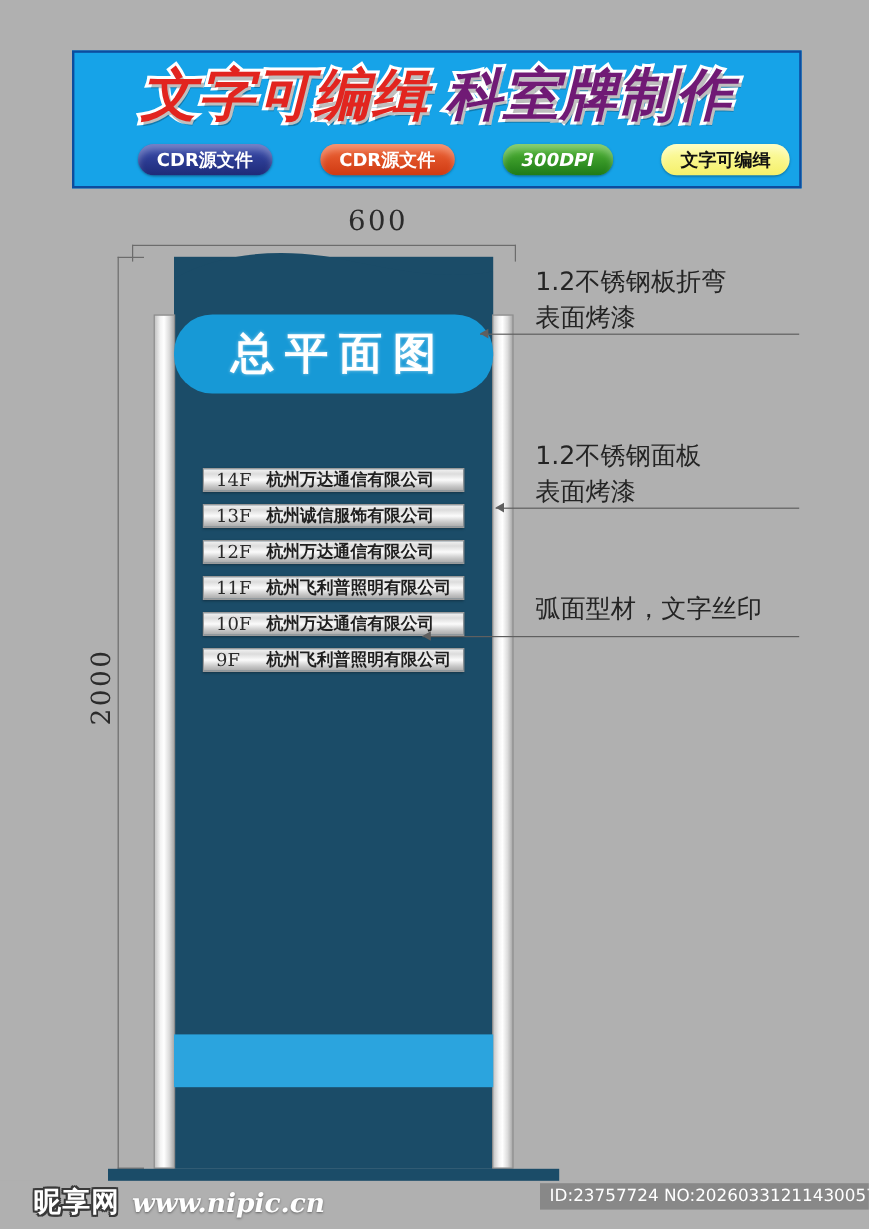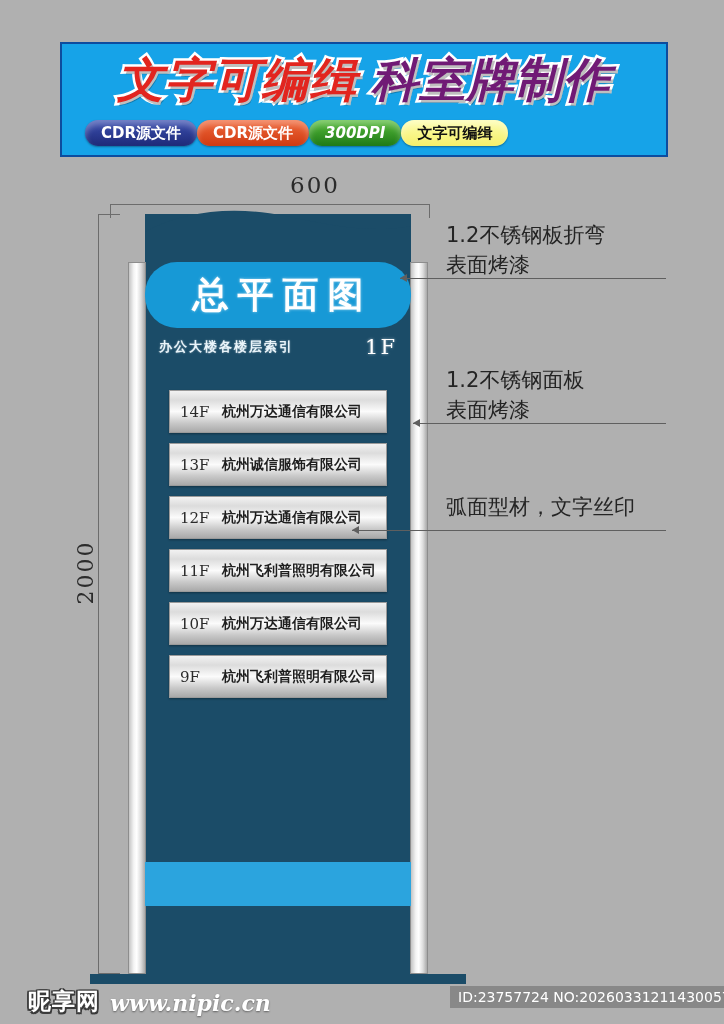--- a/index.html
+++ b/index.html
@@ -38,22 +38,22 @@
   .t-pink{
     color:#701a75;
     -webkit-text-stroke:5px #ffffff;
     paint-order:stroke fill;
     text-shadow:2px 3px 0 rgba(0,0,0,.25);
     font-style:italic;
     margin-left:14px;
   }
   .pills{
     position:absolute;left:0;top:76px;width:100%;
-    display:flex;justify-content:flex-start;align-items:center;
-    padding:0 23px;box-sizing:border-box;
+    display:flex;justify-content:flex-end;align-items:center;
+    padding:0 8px;box-sizing:border-box;gap:40px;
   }
   .pill{
     height:26px;line-height:26px;
     border-radius:14px;
     font-size:15px;font-weight:bold;
     color:#ffffff;
     text-align:center;
     padding:0 16px;
     white-space:nowrap;
     box-shadow:inset 0 5px 6px rgba(255,255,255,.30), 0 1px 2px rgba(0,0,0,.35);
@@ -150,21 +150,21 @@
     font-family:"DejaVu Serif","Liberation Serif",serif;
     letter-spacing:2px;
     text-shadow:0 0 3px rgba(255,255,255,.6);
   }
 
   
   .plates{
     position:absolute;left:41px;top:176px;width:218px;
   }
   .plate{
-    height:43px;margin-bottom:10px;
+    height:20px;margin-bottom:10px;
     background:linear-gradient(180deg,#f2f2f2 0%,#dcdcdc 22%,#fbfbfb 50%,#c9c9c9 78%,#a9a9a9 100%);
     border:1px solid #9a9a9a;
     box-sizing:border-box;
     display:flex;align-items:center;
     box-shadow:0 1px 2px rgba(0,0,0,.35);
     padding-left:10px;
   }
   .plate-floor{
     font-family:"DejaVu Serif","Liberation Serif",serif;
     font-size:15px;color:#2a2a2a;
@@ -273,24 +273,20 @@
     </svg>
   </div>
 
   <div class="rail rail-l"></div>
   <div class="rail rail-r"></div>
 
   <div class="title-band">
     <span class="title-text">总平面图</span>
   </div>
 
-  <div class="subtitle-row">
-    <span class="subtitle">办公大楼各楼层索引</span>
-    <span class="floor-badge">1F</span>
-  </div>
 
   <div class="plates">
     <div class="plate">
       <span class="plate-floor">14F</span>
       <span class="plate-name">杭州万达通信有限公司</span>
     </div>
     <div class="plate">
       <span class="plate-floor">13F</span>
       <span class="plate-name">杭州诚信服饰有限公司</span>
     </div>

